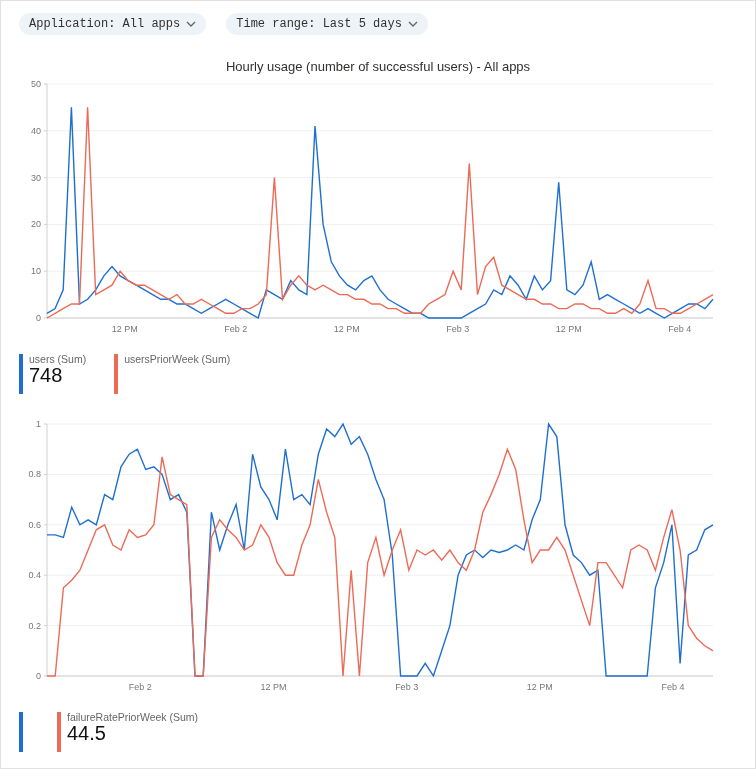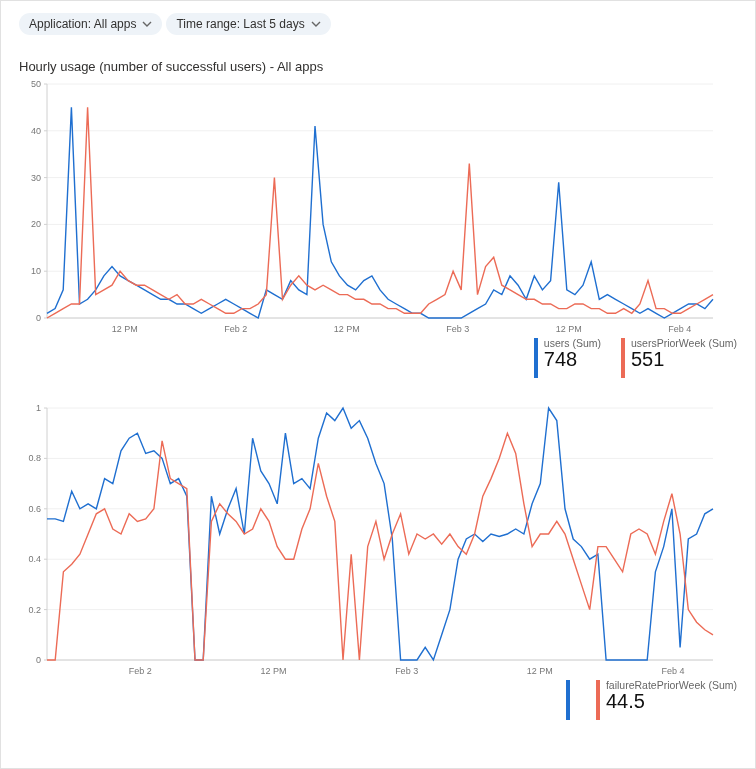--- a/index.html
+++ b/index.html
@@ -11,48 +11,48 @@
     background: #ffffff;
   }
   .page {
     box-sizing: border-box;
     width: 756px;
     height: 769px;
     border: 1px solid #e1e1e1;
     padding: 12px 18px 10px 18px;
     position: relative;
   }
-  .filters { display: flex; gap: 4px; }
+  .filters { display: flex; gap: 20px; font-family: Liberation Mono, monospace; }
   .pill {
     display: inline-flex;
     align-items: center;
     background: #eef3f8;
     border-radius: 14px;
     padding: 4px 10px;
     font-size: 12px;
     color: #323130;
     cursor: pointer;
     user-select: none;
   }
   .pill .chev { margin-left: 6px; }
   .chev-svg { width: 10px; height: 10px; display: block; }
   .chev-svg polyline { fill: none; stroke: #666; stroke-width: 1.4; }
 
   .panel { margin-top: 24px; }
-  .panel-title { font-size: 13px; color: #323130; margin-bottom: 4px; }
+  .panel-title { font-size: 13px; color: #323130; margin-bottom: 4px; text-align: center; }
 
   .chart-wrap { position: relative; }
   .chart-svg { display: block; width: 700px; }
   .axis-line { stroke: #d0d0d0; stroke-width: 1; }
   .grid-line { stroke: #f0f0f0; stroke-width: 1; }
   .tick-text { font-size: 9px; fill: #777; }
   .series-a { stroke: #1f6fd0; stroke-width: 1.4; fill: none; }
   .series-b { stroke: #ec6b56; stroke-width: 1.4; fill: none; }
 
-  .legend-row { display: flex; gap: 20px; margin-top: 0; justify-content: flex-end; }
+  .legend-row { display: flex; gap: 28px; margin-top: 16px; }
   .legend-item { display: flex; align-items: flex-start; }
   .legend-bar { width: 4px; height: 40px; margin-right: 6px; }
   .legend-bar.a { background: #1f6fd0; }
   .legend-bar.b { background: #ec6b56; }
   .legend-text .legend-label { font-size: 10.5px; color: #666; line-height: 1; }
   .legend-text .legend-value { font-size: 20px; font-weight: 400; color: #111; line-height: 1.05; }
 </style>
 </head>
 <body>
 
@@ -116,21 +116,20 @@
         <div class="legend-bar a"></div>
         <div class="legend-text">
           <div class="legend-label">users (Sum)</div>
           <div class="legend-value">748</div>
         </div>
       </div>
       <div class="legend-item">
         <div class="legend-bar b"></div>
         <div class="legend-text">
           <div class="legend-label">usersPriorWeek (Sum)</div>
-          <div class="legend-value">551</div>
         </div>
       </div>
     </div>
   </div>
 
   <div class="panel">
     <div class="chart-wrap">
       <svg id="svg2" class="chart-svg" height="278" viewBox="0 0 700 278">
           <line x1="28" x2="694" y1="258" y2="258" class="grid-line"></line>
           <line x1="28" x2="25" y1="258" y2="258" class="axis-line"></line>

